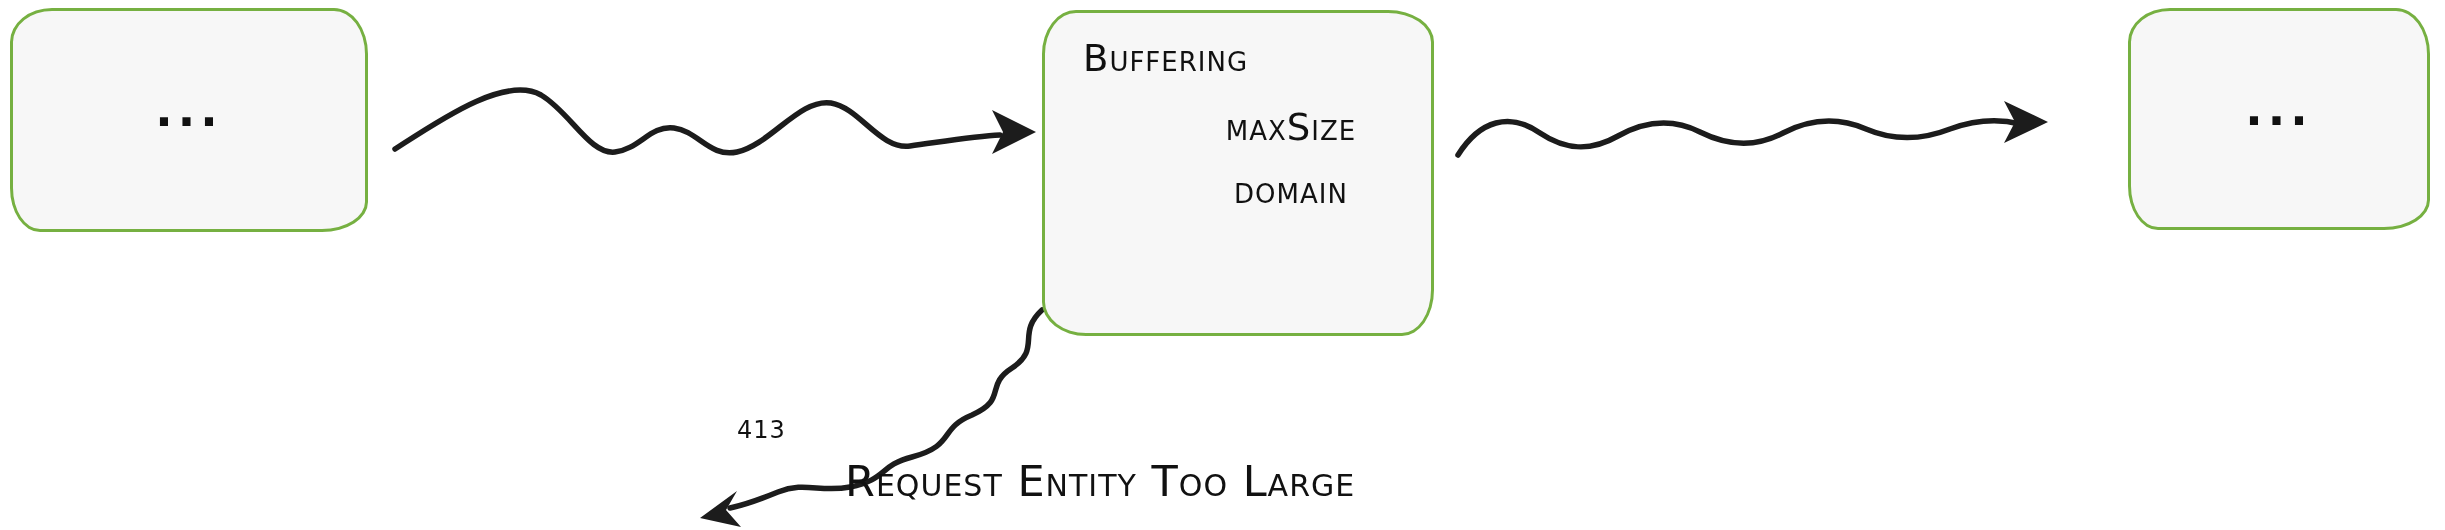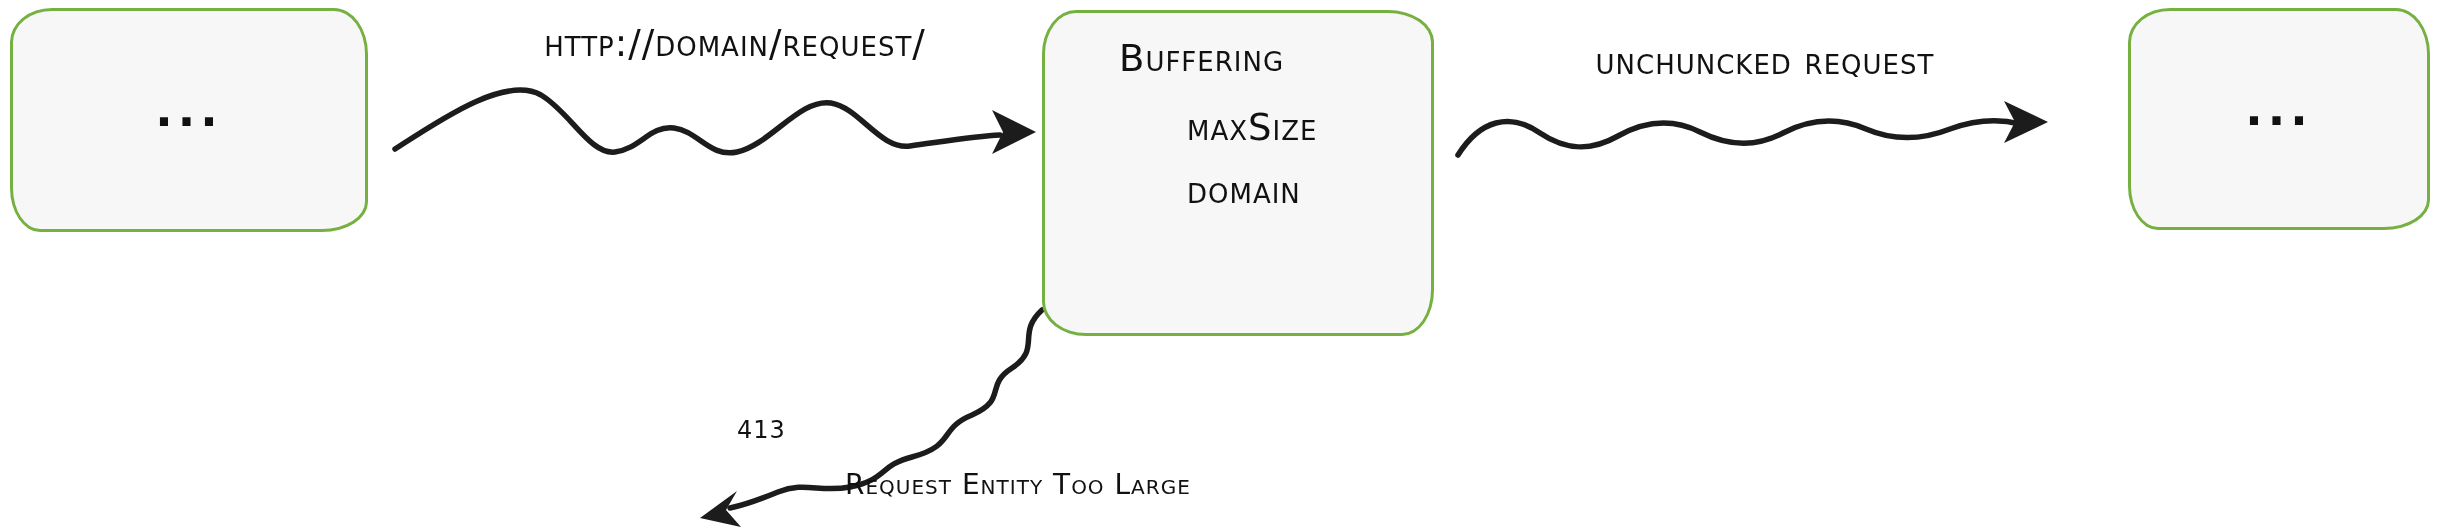--- a/index.html
+++ b/index.html
@@ -20,31 +20,31 @@
   .hand{font-variant:small-caps;letter-spacing:1px;}
   .node{
     position:absolute;
     background:var(--node-fill);
     border:3px solid var(--node-border);
     box-sizing:border-box;
   }
   .node.rounded-a{border-radius:42px 34px 46px 30px / 34px 46px 30px 44px;}
   .node.rounded-b{border-radius:34px 46px 32px 44px / 44px 32px 46px 34px;}
   .node-left{left:10px;top:8px;width:358px;height:224px;display:flex;align-items:center;justify-content:center;}
-  .node-middle{left:1042px;top:10px;width:392px;height:326px;padding-left:36px;}
+  .node-middle{left:1042px;top:10px;width:392px;height:326px;}
   .node-right{left:2128px;top:8px;width:302px;height:222px;display:flex;align-items:center;justify-content:center;}
   .ellipsis{font-size:46px;font-weight:bold;letter-spacing:5px;line-height:1;transform:translateY(-10px);}
   .node-title{margin:24px 0 0 38px;font-size:37px;}
   .node-items{margin:16px 0 0 106px;}
-  .node-item{font-size:37px;line-height:63px;}
+  .node-item{font-size:37px;line-height:63px;text-align:center;}
   .edge-label{position:absolute;font-size:37px;white-space:nowrap;}
   .label-request{left:470px;top:22px;width:530px;text-align:center;}
   .label-unchunked{left:1535px;top:40px;width:460px;text-align:center;}
   .label-error-code{left:737px;top:416px;font-size:24px;}
-  .label-error-msg{left:845px;top:468px;font-size:28px;}
+  .label-error-msg{left:845px;top:456px;font-size:43px;}
   svg.wires{position:absolute;left:0;top:0;pointer-events:none;}
   .arrow-path{stroke:var(--stroke);stroke-width:5.5;fill:none;stroke-linecap:round;stroke-linejoin:round;}
   .arrow-head{fill:var(--stroke);stroke:none;}
 </style>
 </head>
 <body>
 
 <div class="canvas">
 
   <svg class="wires" width="2445" height="530" viewBox="0 0 2445 530">
@@ -74,21 +74,19 @@
     <div class="node-items">
       <div class="node-item hand">maxSize</div>
       <div class="node-item hand">domain</div>
     </div>
   </div>
 
   <div class="node node-right rounded-a">
     <span class="ellipsis hand">...</span>
   </div>
 
-  <div class="edge-label label-request hand">http://domain/request/</div>
 
-  <div class="edge-label label-unchunked hand">unchuncked request</div>
 
   <div class="edge-label label-error-code hand">413</div>
 
   <div class="edge-label label-error-msg hand">Request Entity Too Large</div>
 
 </div>
 
 </body></html>

